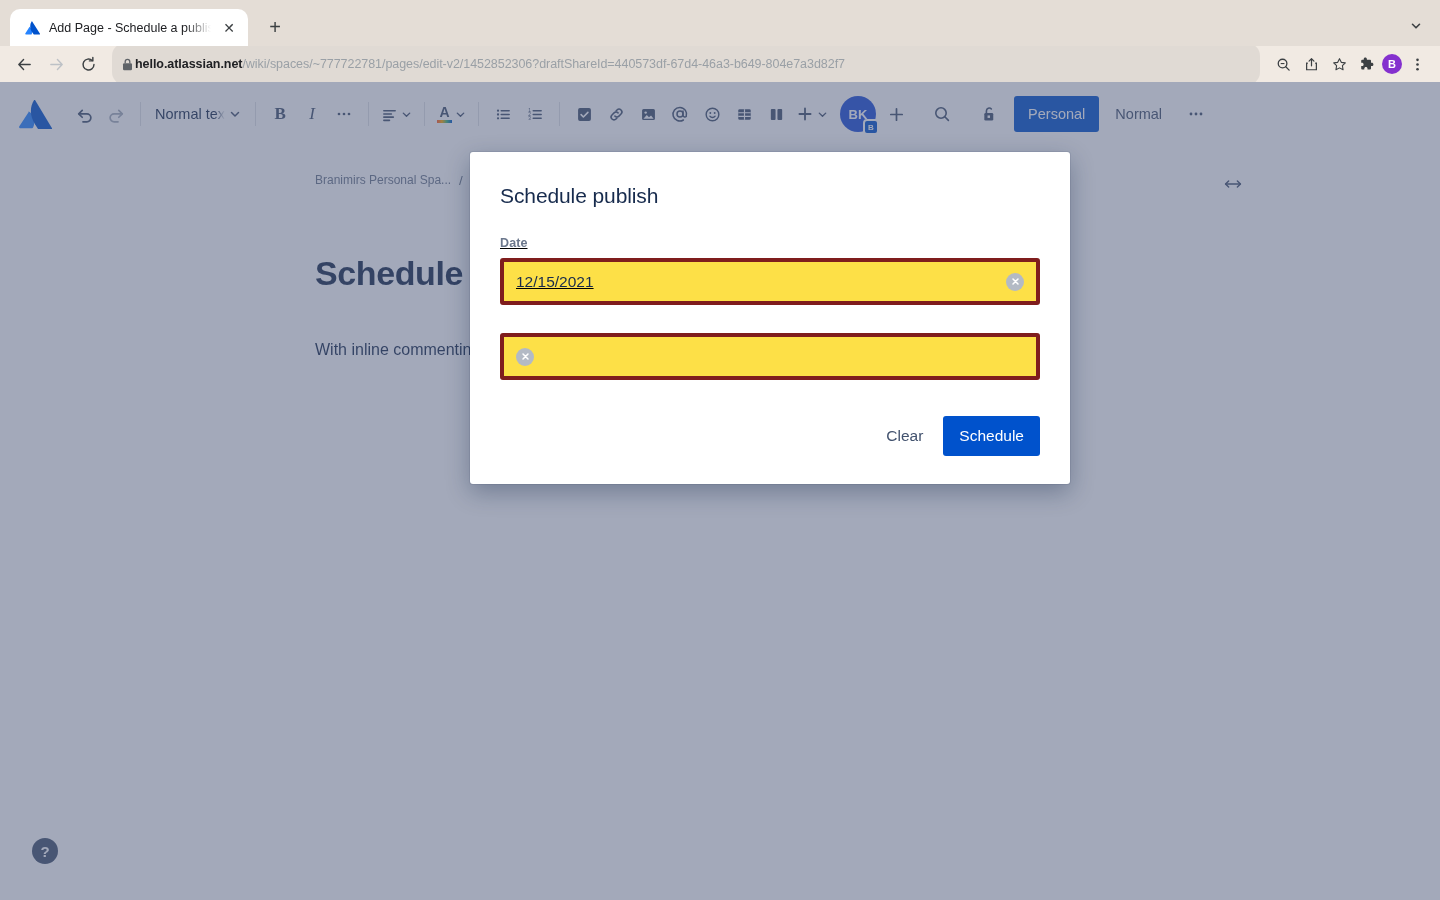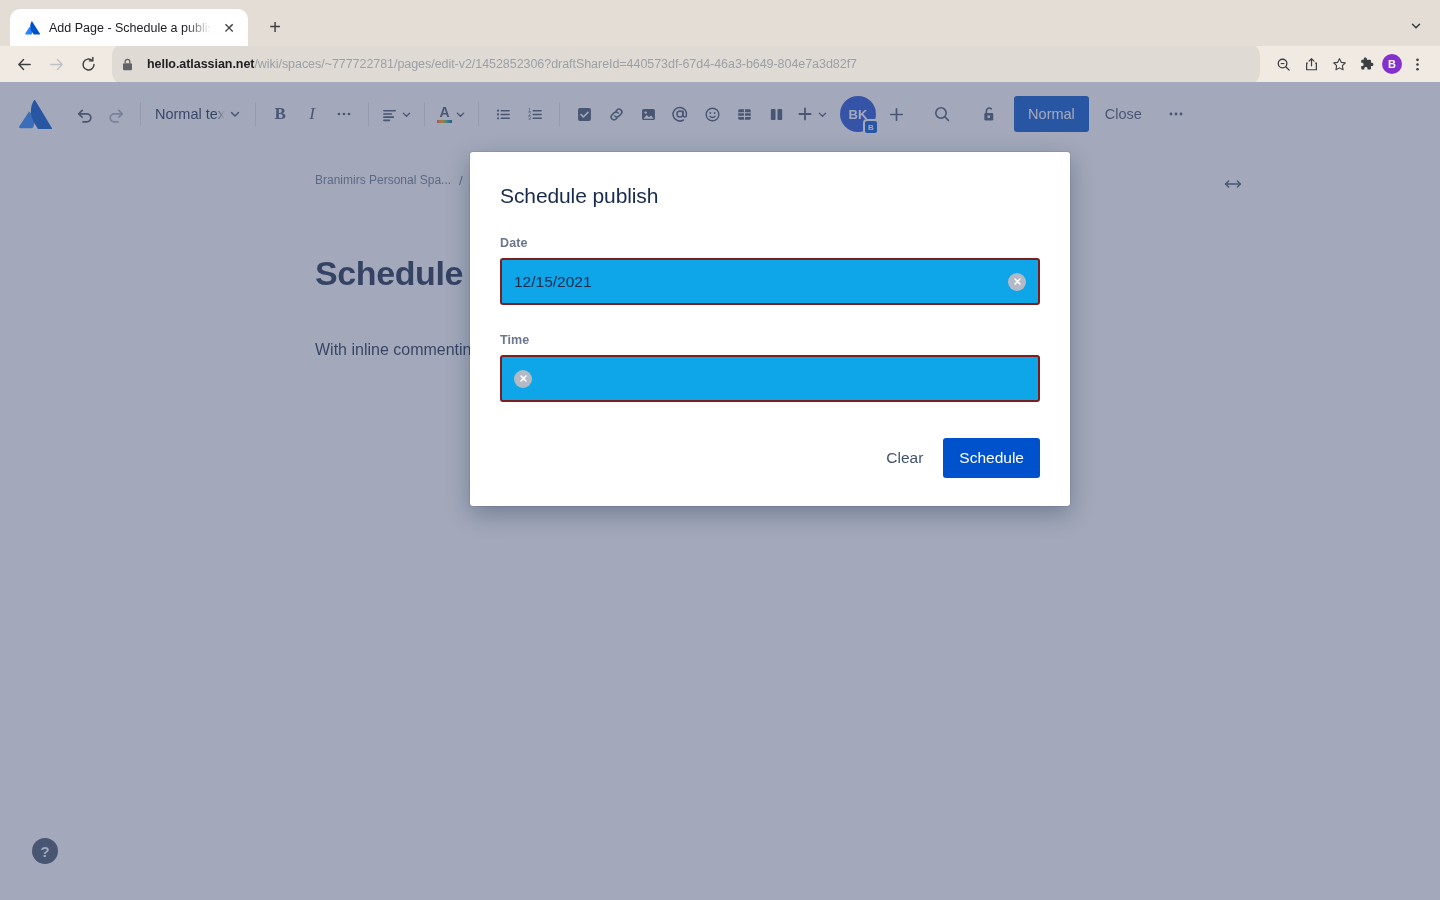--- a/index.html
+++ b/index.html
@@ -50,21 +50,21 @@
     display:flex; align-items:center; padding:0 10px; gap:4px;
   }
   .nav-btn {
     width:28px; height:28px; display:flex; align-items:center;
     justify-content:center; color:#3c4043; border-radius:50%; flex:none;
   }
   .nav-btn.disabled { color:#bdc1c6; }
   .omnibox {
     flex:1; height:42px; background:#e0dad4; border-radius:13px;
     display:flex; align-items:center; padding:8px 10px; margin:0 6px;
-    gap:14px; overflow:hidden;
+    gap:2px; overflow:hidden;
   }
   .omni-lock { flex:none; display:flex; align-items:center; }
   .omni-url {
     font-size:12.5px; color:#9aa0a6; white-space:nowrap;
     overflow:hidden; text-overflow:clip; letter-spacing:-0.05px;
   }
   .omni-url b { color:#202124; font-weight:700; }
   .omni-actions { display:flex; align-items:center; gap:2px; margin-left:auto; flex:none; }
   .tb-icon {
     width:26px; height:26px; display:flex; align-items:center;
@@ -163,27 +163,27 @@
     background:#ffffff; border-radius:3px; z-index:10;
     box-shadow:0 0 0 1px rgba(9,30,66,.08), 0 8px 24px rgba(9,30,66,.32);
     padding:32px 30px 28px 30px;
   }
   .modal-title {
     font-size:21px; font-weight:500; color:#172b4d; letter-spacing:-.1px;
   }
   .modal-desc {
     font-size:15.5px; color:#172b4d; line-height:25px; margin-top:26px;
   }
-  .field { margin-top:28px; }
+  .field { margin-top:28px;text-decoration:underline; }
   .field-label {
     font-size:12.5px; font-weight:600; color:#6b778c; letter-spacing:.1px;
   }
   .field-input {
-    margin-top:8px; height:47px; background:#0ea5e9;
-    border:2px solid #7f1d1d; border-radius:3px;
+    margin-top:8px; height:47px; background:#fde047;
+    border:4px solid #7f1d1d; border-radius:3px;
     display:flex; align-items:center; padding:0 12px;
   }
   .field-value { font-size:15.5px; color:#172b4d; flex:1; }
   .clear-x {
     width:18px; height:18px; border-radius:50%; background:#b3bac5;
     color:#ffffff; display:flex; align-items:center; justify-content:center;
     flex:none;
   }
   .modal-actions {
     margin-top:36px; display:flex; align-items:center;
@@ -451,22 +451,22 @@
           </svg>
       </div>
       <div class="ed-icon" style="margin-left:14px;">
         <svg width="19" height="19" viewBox="0 0 20 20">
             <rect x="5.6" y="8.4" width="9.4" height="8" rx="1.4" fill="#42526e"></rect>
             <rect x="9" y="11" width="2.6" height="2.6" fill="#fff"></rect>
             <path d="M7.8 8.4V6.2a3 3 0 0 1 5.2-2" stroke="#42526e" stroke-width="1.7" fill="none" stroke-linecap="round"></path>
           </svg>
       </div>
 
-      <button class="btn-publish">Normal</button>
-      <button class="btn-close">Close</button>
+      <button class="btn-publish">Personal</button>
+      <button class="btn-close">Normal</button>
       <div class="ed-icon" style="margin-left:8px;">
         <svg width="18" height="18" viewBox="0 0 18 18">
             <circle cx="4" cy="9" r="1.4" fill="#42526e"></circle>
             <circle cx="9" cy="9" r="1.4" fill="#42526e"></circle>
             <circle cx="14" cy="9" r="1.4" fill="#42526e"></circle>
           </svg>
       </div>
     </div>
 
     <div class="doc">
@@ -500,21 +500,20 @@
         <span class="field-value">12/15/2021</span>
         <span class="clear-x">
           <svg width="11" height="11" viewBox="0 0 12 12">
               <path d="M3.3 3.3 8.7 8.7M8.7 3.3 3.3 8.7" stroke="#ffffff" stroke-width="1.7" stroke-linecap="round"></path>
             </svg>
         </span>
       </div>
     </div>
 
     <div class="field">
-      <div class="field-label">Time</div>
       <div class="field-input">
         <span class="clear-x">
           <svg width="11" height="11" viewBox="0 0 12 12">
               <path d="M3.3 3.3 8.7 8.7M8.7 3.3 3.3 8.7" stroke="#ffffff" stroke-width="1.7" stroke-linecap="round"></path>
             </svg>
         </span>
       </div>
     </div>
 
     <div class="modal-actions">

